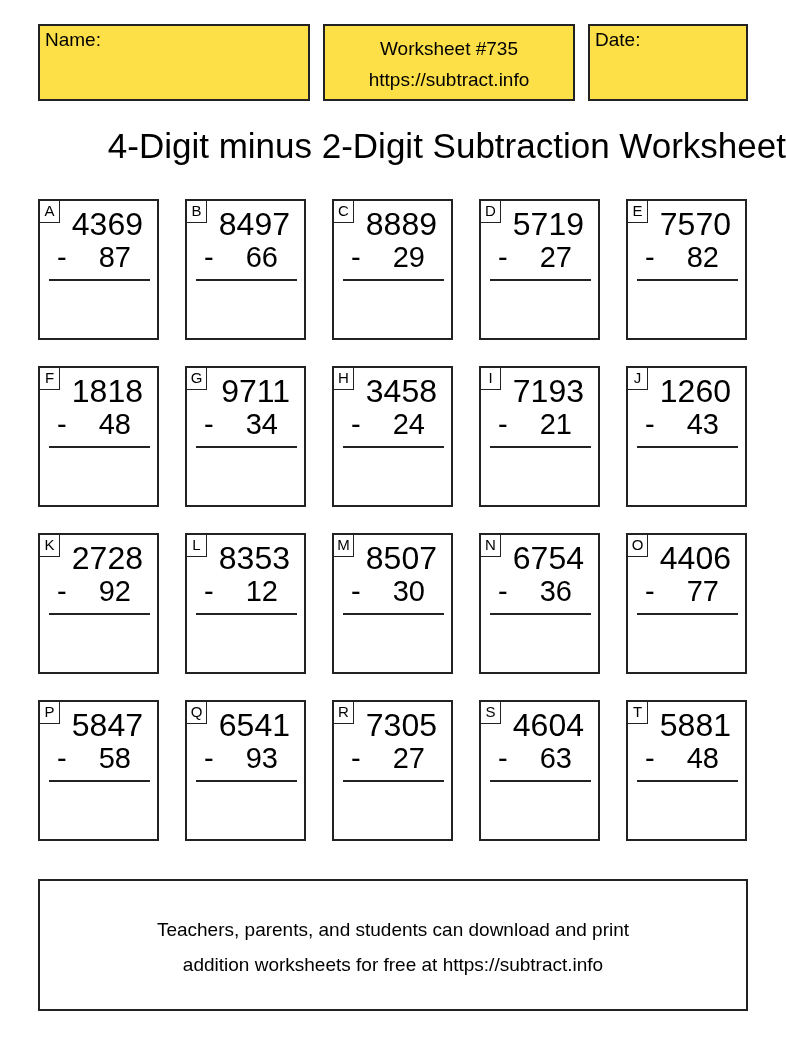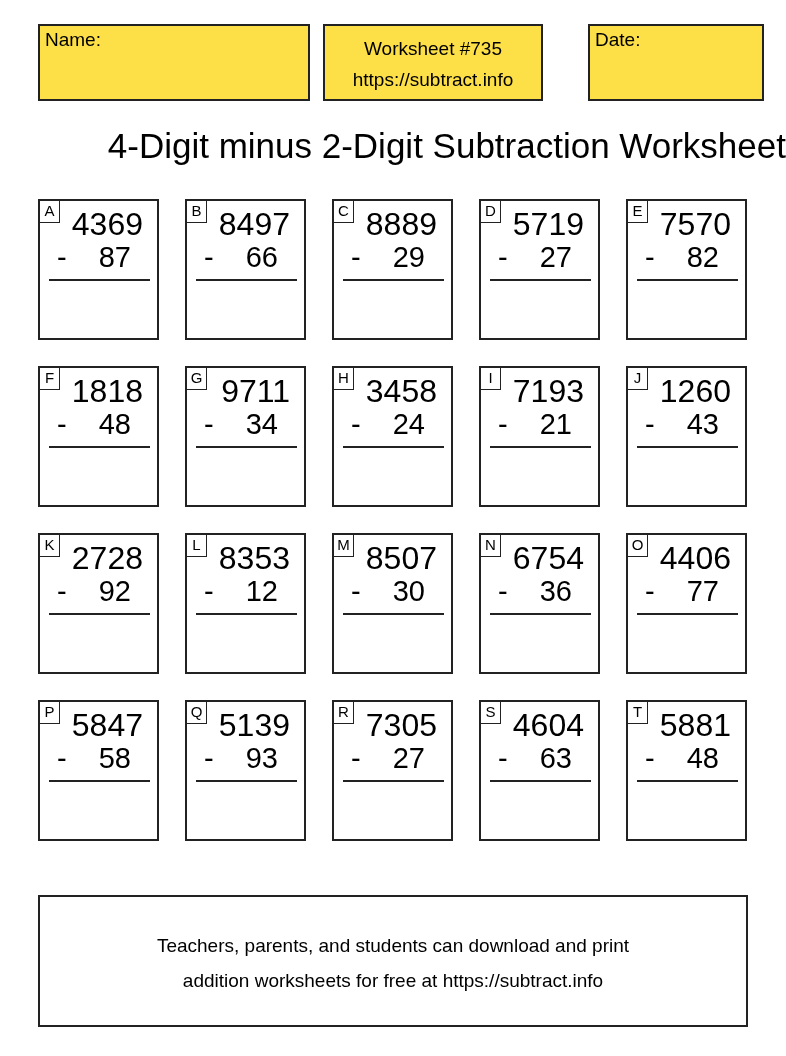--- a/index.html
+++ b/index.html
@@ -1,29 +1,29 @@
 <!DOCTYPE html>
 <html><head>
 <meta charset="utf-8">
 <style>
   html, body { margin:0; padding:0; background:#fff; }
   body { width:786px; height:1056px; position:relative; font-family:"Liberation Sans", sans-serif; color:#000; overflow:hidden; }
   .hbox { position:absolute; border:2px solid #222; box-sizing:border-box; background:#fde047; }
   .hbox .lbl { position:absolute; left:5px; top:3px; font-size:19px; }
   #name-box { left:38px; top:24px; width:272px; height:77px; }
-  #ws-box { left:323px; top:24px; width:220px; height:77px; text-align:center; font-size:19px; line-height:31px; padding-top:7px; }
-  #date-box { left:588px; top:24px; width:176px; height:77px; }
+  #ws-box { left:323px; top:24px; width:252px; height:77px; text-align:center; font-size:19px; line-height:31px; padding-top:7px; }
+  #date-box { left:588px; top:24px; width:160px; height:77px; }
   #title { position:absolute; left:0; top:126px; width:786px; text-align:right; font-size:35px; }
   .prob { position:absolute; width:121px; height:141px; border:2px solid #222; box-sizing:border-box; background:#fff; }
   .prob .letter { position:absolute; left:0; top:0; width:20px; height:22px; border-right:1.5px solid #222; border-bottom:1.5px solid #222; box-sizing:border-box; font-size:15px; line-height:20px; text-align:center; }
   .prob .top { position:absolute; right:14px; top:5px; font-size:32px; }
   .prob .minus { position:absolute; left:17px; top:40px; font-size:29px; }
   .prob .bot { position:absolute; right:26px; top:40px; font-size:29px; }
   .prob .rule { position:absolute; left:9px; right:7px; top:78px; border-top:2px solid #222; }
-  #footer { position:absolute; left:38px; top:879px; width:710px; height:132px; border:2px solid #222; box-sizing:border-box; text-align:center; font-size:19px; line-height:35px; padding-top:31px;margin-top:16px; }
+  #footer { position:absolute; left:38px; top:879px; width:710px; height:132px; border:2px solid #222; box-sizing:border-box; text-align:center; font-size:19px; line-height:35px; padding-top:31px; }
 </style>
 </head>
 <body>
 
 <div class="hbox" id="name-box">
   <span class="lbl">Name:</span>
 </div>
 <div class="hbox" id="ws-box">
   <div>Worksheet #735</div>
   <div>https://subtract.info</div>
@@ -142,21 +142,21 @@
   </div>
     <div class="prob" style="left: 38px; top: 700px;">
     <div class="letter">P</div>
     <div class="top">5847</div>
     <div class="minus">-</div>
     <div class="bot">58</div>
     <div class="rule"></div>
   </div>
     <div class="prob" style="left: 185px; top: 700px;">
     <div class="letter">Q</div>
-    <div class="top">5139</div>
+    <div class="top">6541</div>
     <div class="minus">-</div>
     <div class="bot">93</div>
     <div class="rule"></div>
   </div>
     <div class="prob" style="left: 332px; top: 700px;">
     <div class="letter">R</div>
     <div class="top">7305</div>
     <div class="minus">-</div>
     <div class="bot">27</div>
     <div class="rule"></div>

